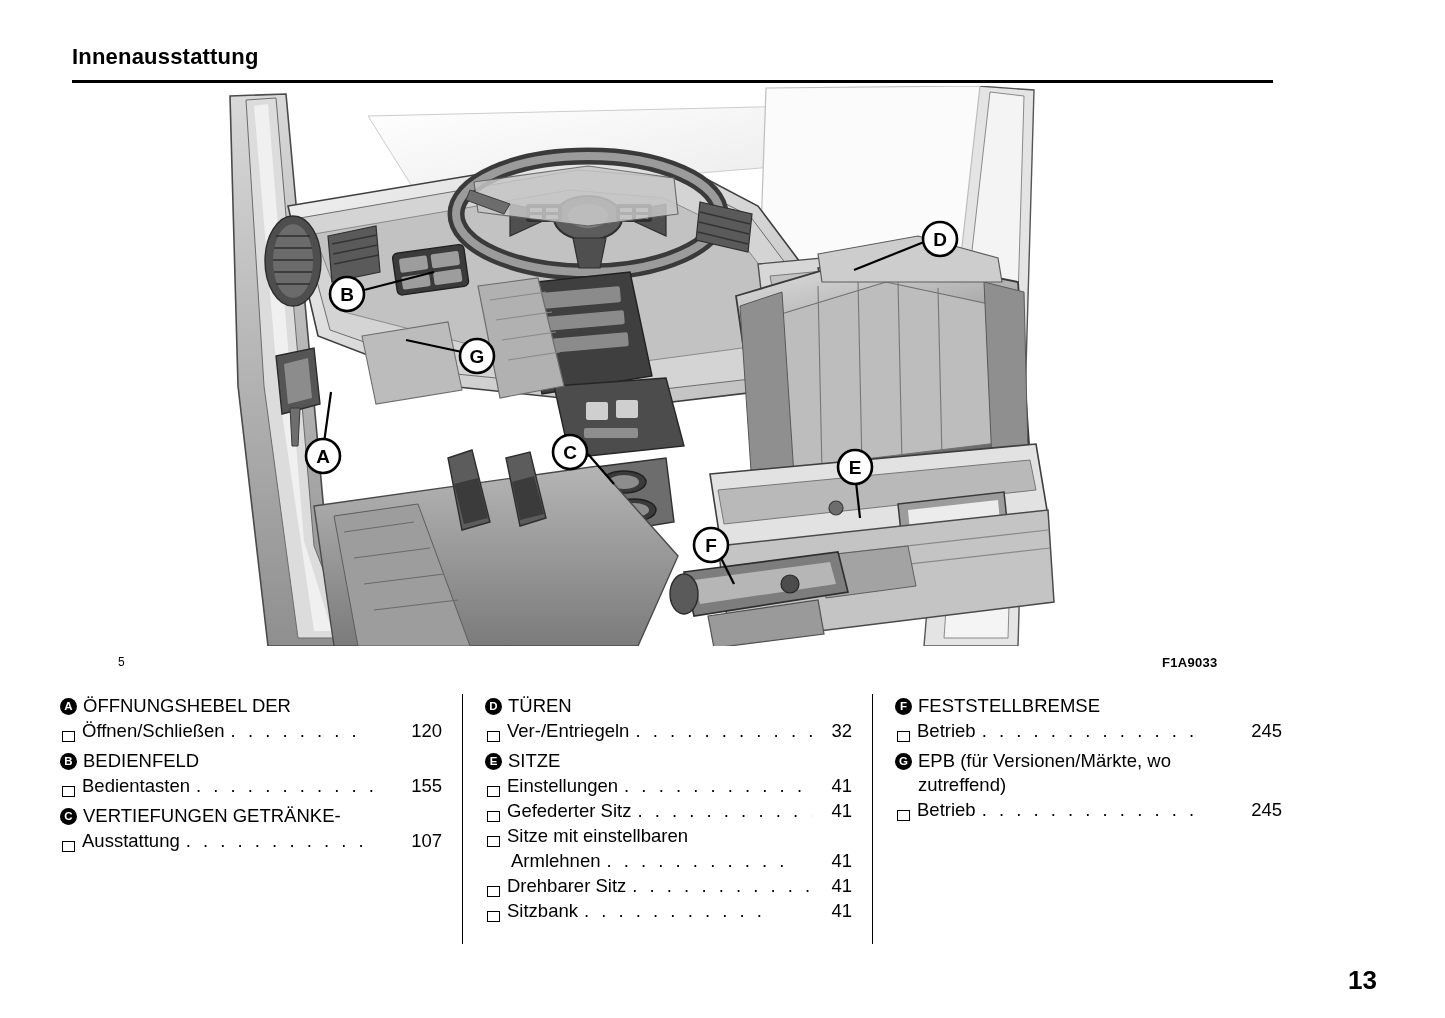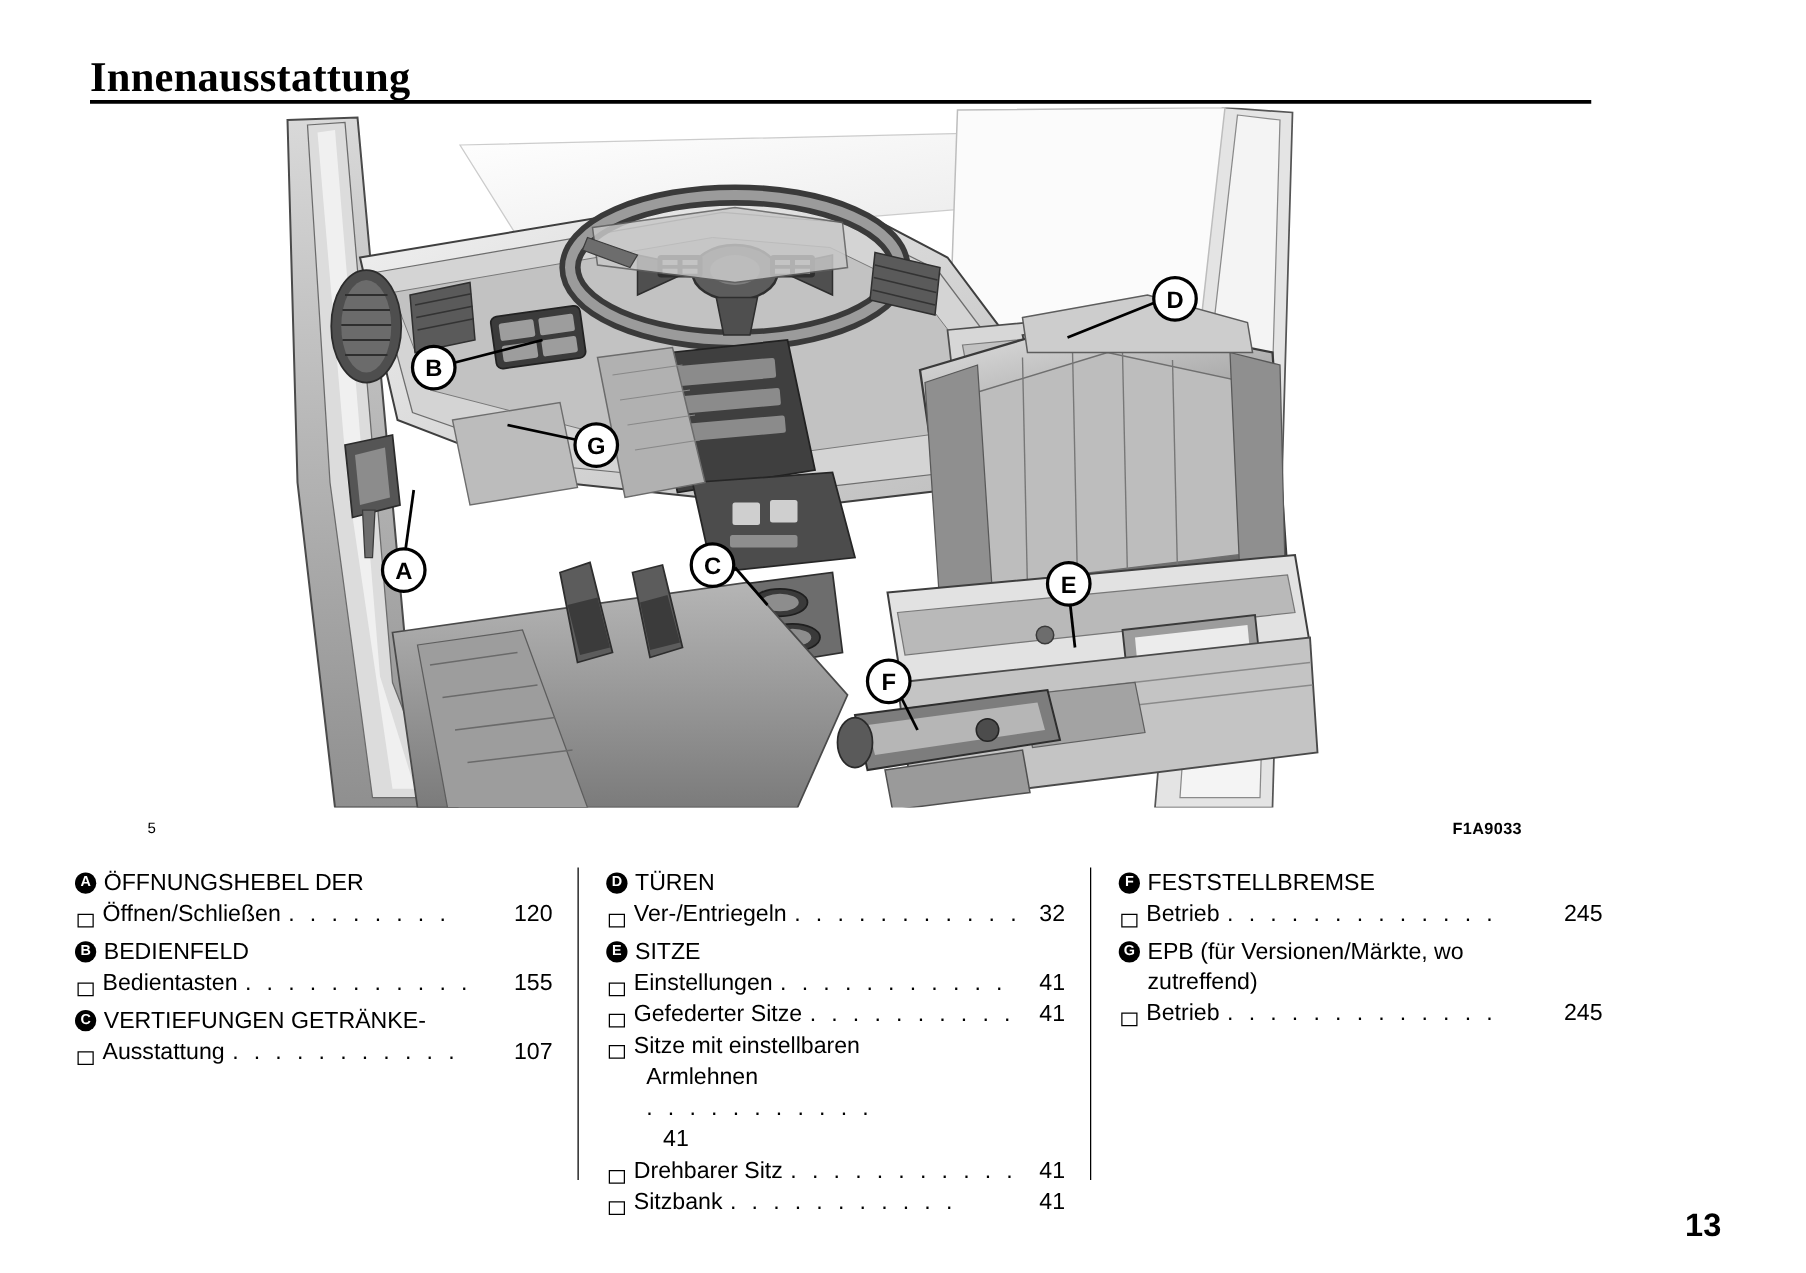--- a/index.html
+++ b/index.html
@@ -14,24 +14,23 @@
     font-family: "Liberation Sans", sans-serif;
     color: #000;
     overflow: hidden;
   }
 
   
   #page-title {
     position: absolute;
     left: 72px;
     top: 44px;
-    font-size: 34px;
+    font-size: 22px;
     font-weight: bold;
     letter-spacing: 0.2px;
-    font-family: Liberation Serif, serif;
   }
   #title-rule {
     position: absolute;
     left: 72px;
     top: 80px;
     width: 1201px;
     height: 3px;
     background: #000;
   }
 
@@ -139,21 +138,20 @@
   }
   .item-wrap {
     font-size: 18.5px;
     line-height: 25px;
     padding-left: 20px;
   }
   .item-wrap .row2 {
     display: flex;
     align-items: baseline;
     padding-left: 6px;
-    flex-direction: column;
   }
 
   
   #page-number {
     position: absolute;
     right: 68px;
     bottom: 22px;
     font-size: 26px;
     font-weight: bold;
   }
@@ -483,21 +481,21 @@
 
       <div class="item">
         <span class="sq"></span>
         <span class="item-label">Einstellungen</span>
         <span class="dots">. . . . . . . . . . .</span>
         <span class="pg">41</span>
       </div>
 
       <div class="item">
         <span class="sq"></span>
-        <span class="item-label">Gefederter Sitze</span>
+        <span class="item-label">Gefederter Sitz</span>
         <span class="dots">. . . . . . . . . . .</span>
         <span class="pg">41</span>
       </div>
 
       <div>
         <div class="item">
           <span class="sq"></span>
           <span class="item-label">Sitze  mit  einstellbaren</span>
         </div>
         <div class="item-wrap">

